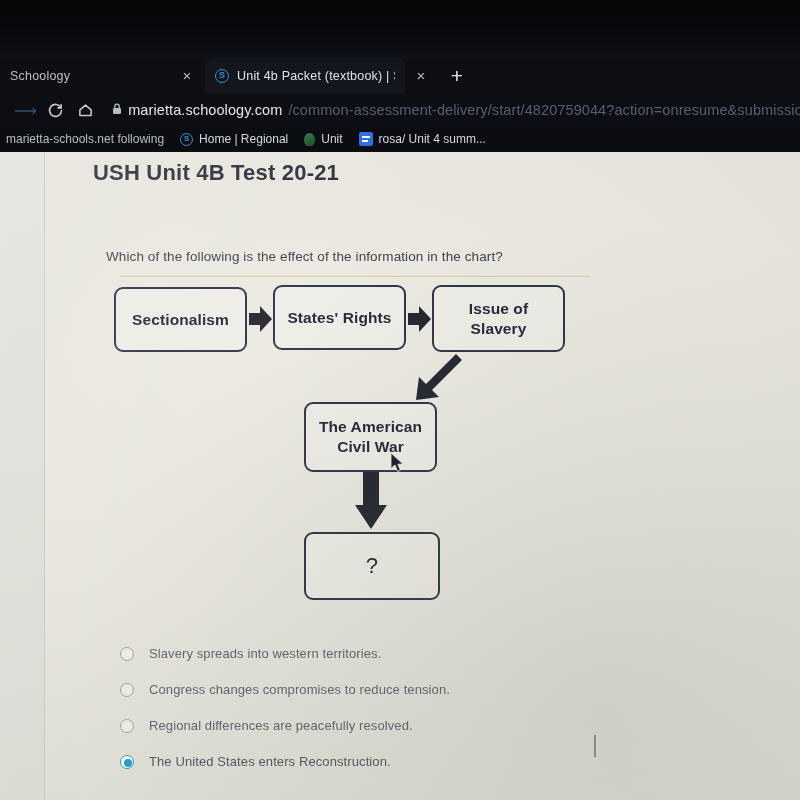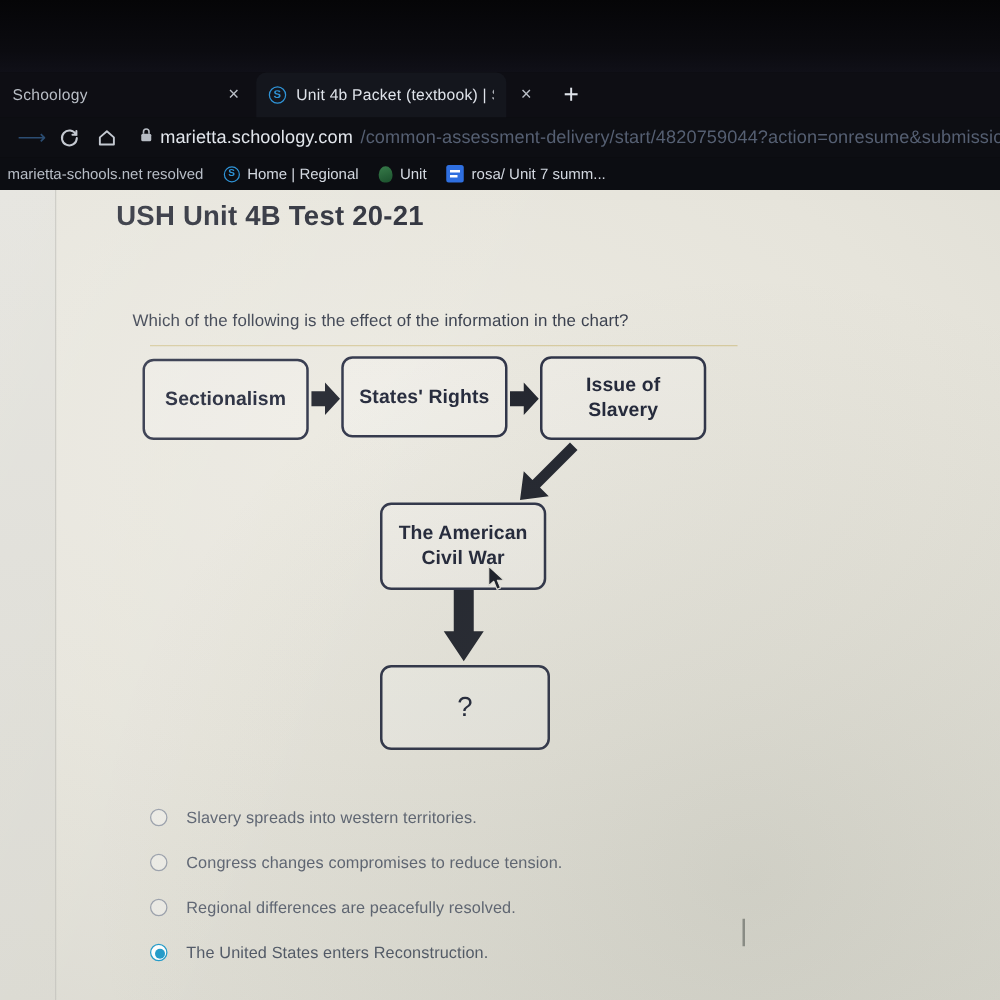--- a/index.html
+++ b/index.html
@@ -259,33 +259,33 @@
           <path d="M2.8 5V3.4a2.2 2.2 0 0 1 4.4 0V5"></path>
         </svg>
       </span>
       <span class="url-host">marietta.schoology.com</span>
       <span class="url-path">/common-assessment-delivery/start/4820759044?action=onresume&amp;submission_id=</span>
     </span>
   </div>
 
   <div class="bookmarks">
     <span class="bm bm-first">
-      <span>marietta-schools.net resolved</span>
+      <span>marietta-schools.net following</span>
     </span>
     <span class="bm">
       <span class="bm-ico-sch">S</span>
       <span>Home | Regional</span>
     </span>
     <span class="bm">
       <span class="bm-ico-aspen"></span>
       <span>Unit</span>
     </span>
     <span class="bm">
       <span class="bm-ico-doc"></span>
-      <span>rosa/ Unit 7 summ...</span>
+      <span>rosa/ Unit 4 summ...</span>
     </span>
   </div>
 
   <div class="viewport">
 
     <div class="left-gutter"></div>
 
     <h1 class="page-title">USH Unit 4B Test 20-21</h1>
 
     <div class="question-text">Which of the following is the effect of the information in the chart?</div>

